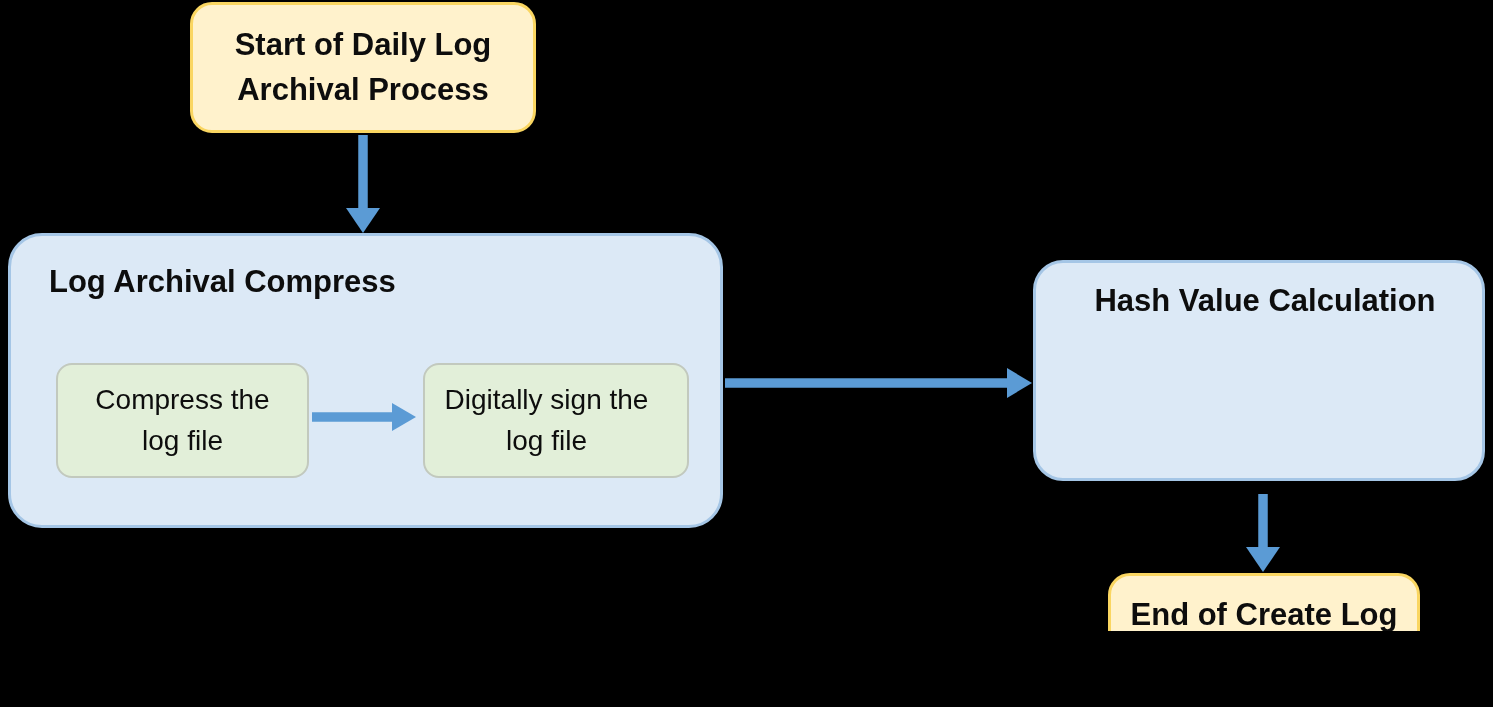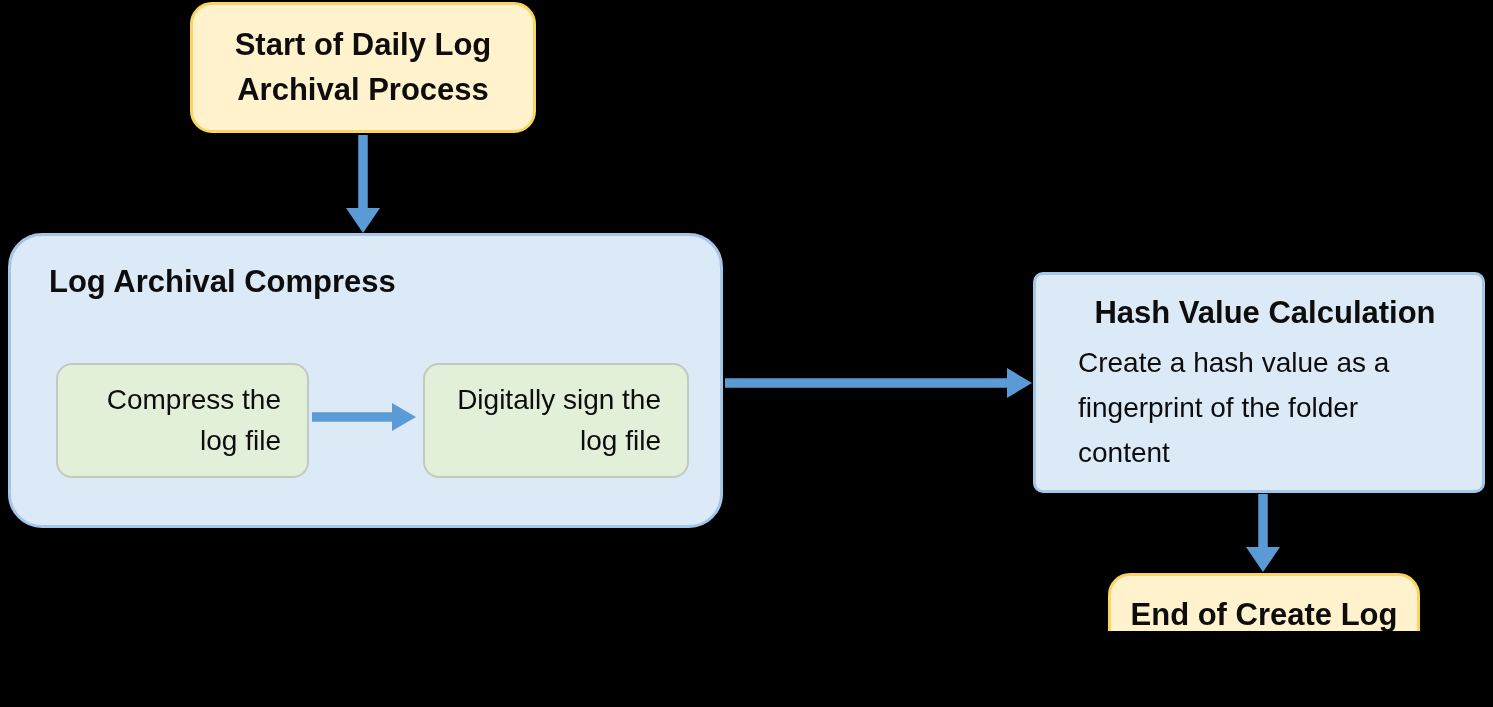--- a/index.html
+++ b/index.html
@@ -57,37 +57,37 @@
     left: 38px; top: 28px;
     font-weight: bold;
     font-size: 31px;
     white-space: nowrap;
   }
   .sub-step {
     position: absolute;
     display: flex;
     align-items: center;
     justify-content: center;
-    text-align: right;
+    text-align: center;
     background: var(--green-fill);
     border: 2px solid var(--green-border);
     border-radius: 16px;
     font-size: 28px;
     line-height: 1.45;
     padding: 0 26px;
   }
   .compress-box { left: 45px;  top: 127px; width: 253px; height: 115px; }
   .sign-box     { left: 412px; top: 127px; width: 266px; height: 115px; padding-left: 7px; }
   .hash-box {
     position: absolute;
-    left: 1033px; top: 272px;
+    left: 1033px; top: 260px;
     width: 452px; height: 221px;
     background: var(--blue-fill);
     border: 3px solid var(--blue-border);
-    border-radius: 10px;
+    border-radius: 30px;
     padding: 20px 30px 0 42px;
   }
   .hash-title {
     font-weight: bold;
     font-size: 31px;
     text-align: center;
     margin-bottom: 10px;
   }
   .hash-desc {
     font-size: 28px;
@@ -117,21 +117,20 @@
     <div class="sub-step compress-box">
       <span>Compress the log file</span>
     </div>
     <div class="sub-step sign-box">
       <span>Digitally sign the log file</span>
     </div>
   </div>
 
   <div class="hash-box">
     <div class="hash-title">Hash Value Calculation</div>
-    <div class="hash-desc">Create a hash value as a fingerprint of the folder content</div>
   </div>
 
   <div class="node terminator end-box">
     <span>End of Create Log Archival Process</span>
   </div>
 
   <svg class="arrows" viewBox="0 0 1493 707" xmlns="http://www.w3.org/2000/svg">
     <g>
       <line class="arrow-shaft" x1="363" y1="135" x2="363" y2="210"></line>
       <polygon class="arrow-head" points="346,208 380,208 363,233"></polygon>

